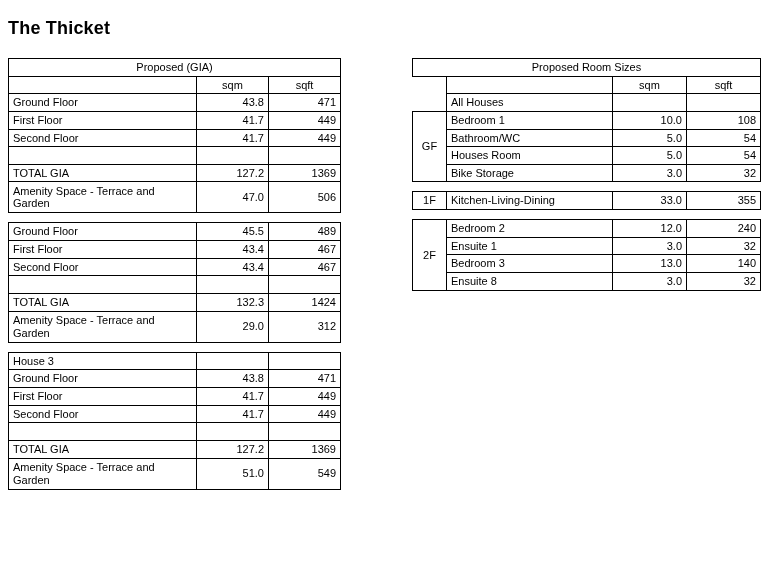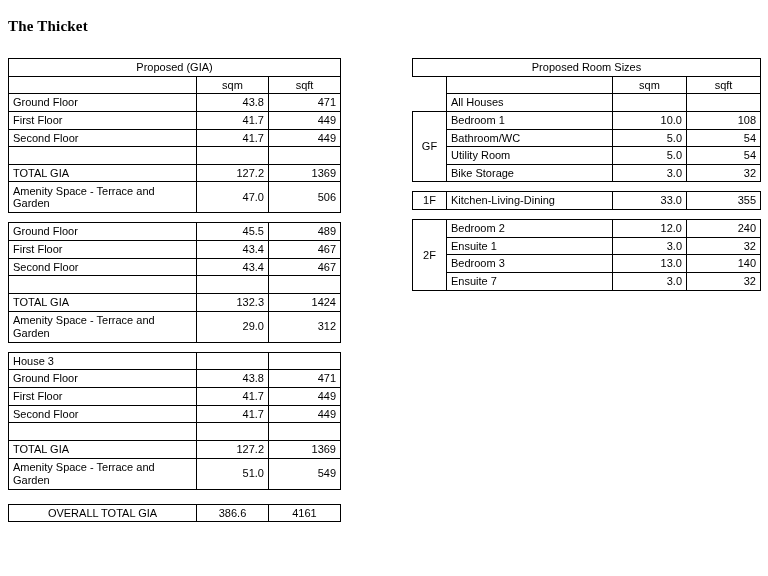--- a/index.html
+++ b/index.html
@@ -13,24 +13,23 @@
     font-family: "Liberation Sans", sans-serif;
     font-size: 11px;
     color: #000000;
     overflow: hidden;
     position: relative;
   }
   .page-title {
     position: absolute;
     left: 8px;
     top: 18px;
-    font-size: 15px;
+    font-size: 18px;
     font-weight: bold;
     letter-spacing: 0.2px;
-    font-family: Liberation Serif, serif;
   }
 
   
   table.grid {
     border-collapse: collapse;
     table-layout: fixed;
   }
   table.grid td, table.grid th {
     border: 1px solid #000000;
     padding: 2px 4px;
@@ -243,34 +242,20 @@
       <tr>
         <td class="tall">Amenity Space - Terrace and Garden</td>
         <td class="num">51.0</td>
         <td class="num">549</td>
       </tr>
     </tbody>
   </table>
 
   <div class="spacer" style="height:14px"></div>
 
-  <table class="grid overall">
-    <colgroup>
-      <col style="width:188px">
-      <col style="width:72px">
-      <col style="width:72px">
-    </colgroup>
-    <tbody>
-      <tr>
-        <td class="ctr">OVERALL TOTAL GIA</td>
-        <td class="ctr">386.6</td>
-        <td class="ctr">4161</td>
-      </tr>
-    </tbody>
-  </table>
 
 </div>
 
 <div id="right-col">
 
   <table class="grid">
     <colgroup>
       <col style="width:34px">
       <col style="width:166px">
       <col style="width:74px">
@@ -297,21 +282,21 @@
         <td>Bedroom 1</td>
         <td class="num">10.0</td>
         <td class="num">108</td>
       </tr>
       <tr>
         <td>Bathroom/WC</td>
         <td class="num">5.0</td>
         <td class="num">54</td>
       </tr>
       <tr>
-        <td>Utility Room</td>
+        <td>Houses Room</td>
         <td class="num">5.0</td>
         <td class="num">54</td>
       </tr>
       <tr>
         <td>Bike Storage</td>
         <td class="num">3.0</td>
         <td class="num">32</td>
       </tr>
     </tbody>
   </table>
@@ -355,20 +340,20 @@
         <td>Ensuite 1</td>
         <td class="num">3.0</td>
         <td class="num">32</td>
       </tr>
       <tr>
         <td>Bedroom 3</td>
         <td class="num">13.0</td>
         <td class="num">140</td>
       </tr>
       <tr>
-        <td>Ensuite 7</td>
+        <td>Ensuite 8</td>
         <td class="num">3.0</td>
         <td class="num">32</td>
       </tr>
     </tbody>
   </table>
 
 </div>
 
 </body></html>

